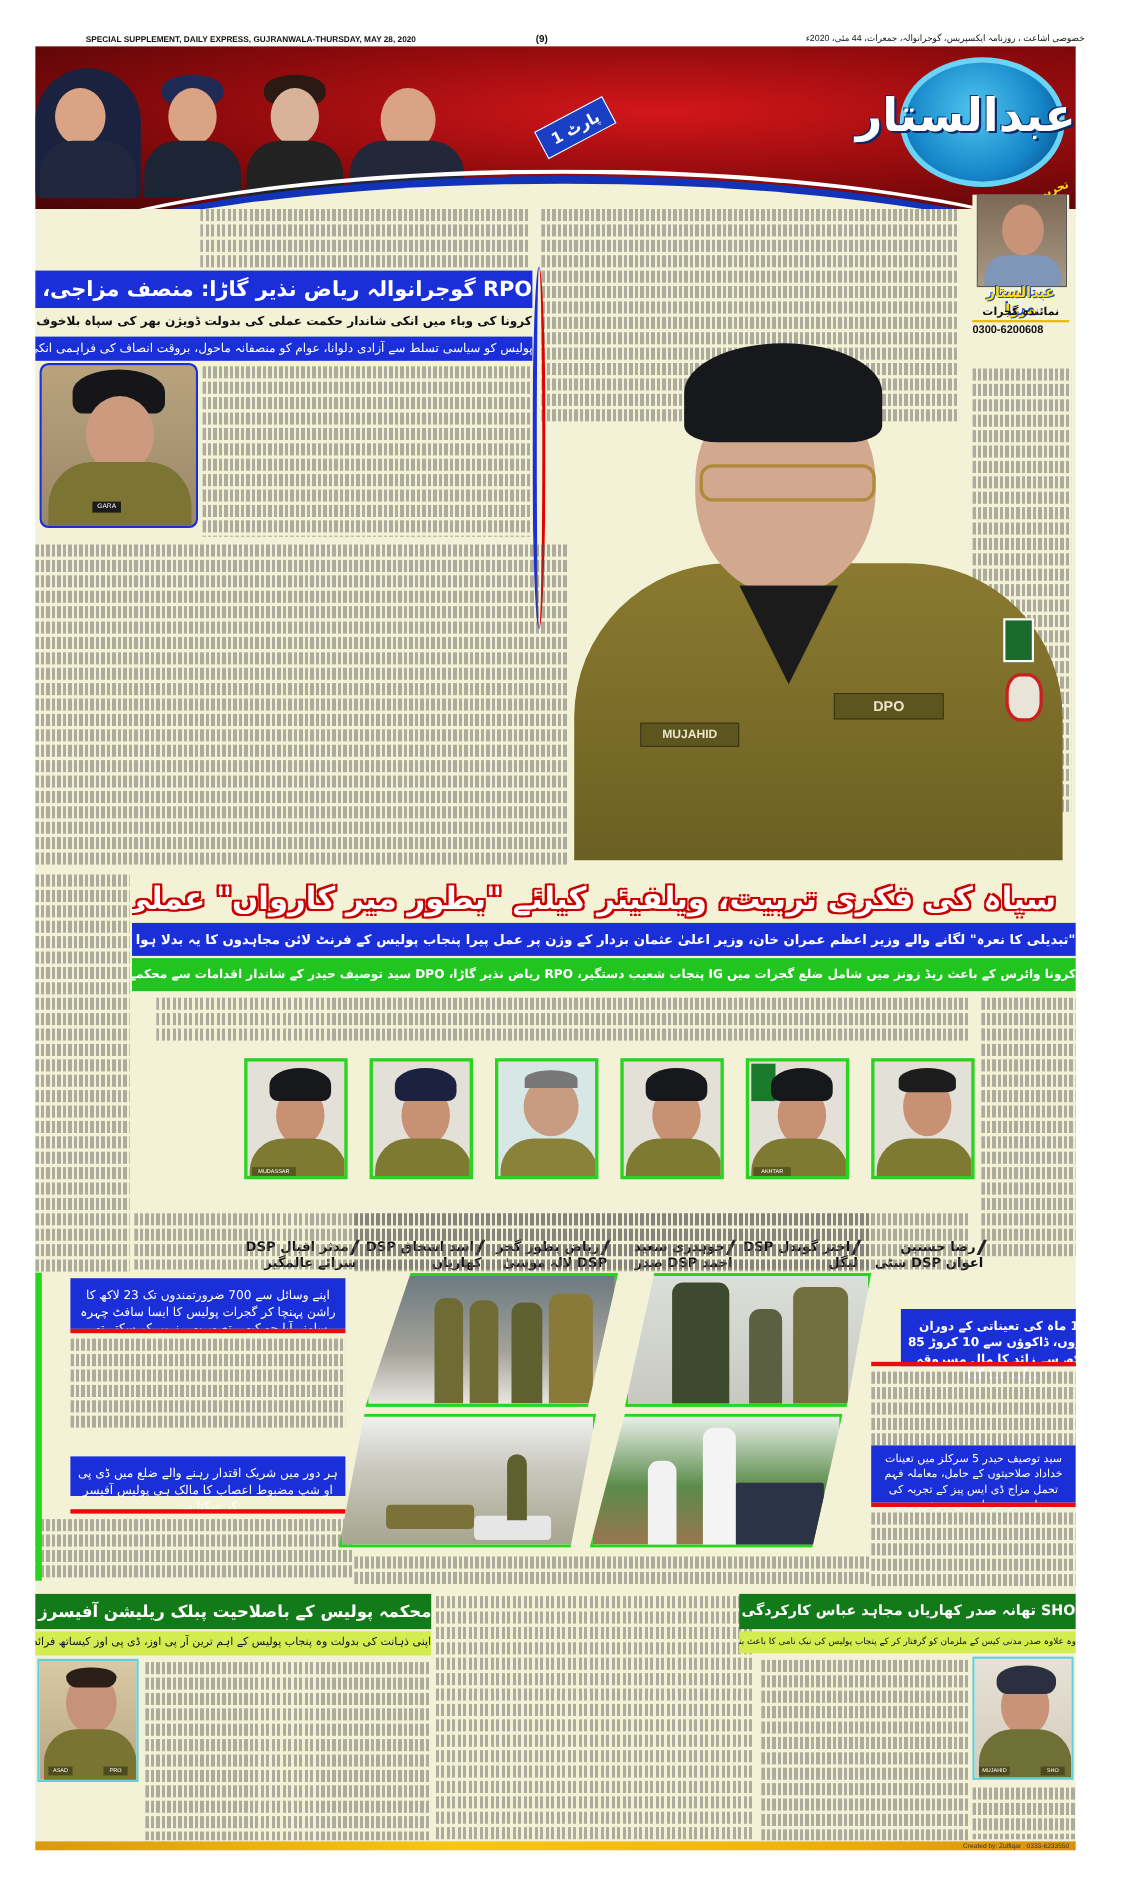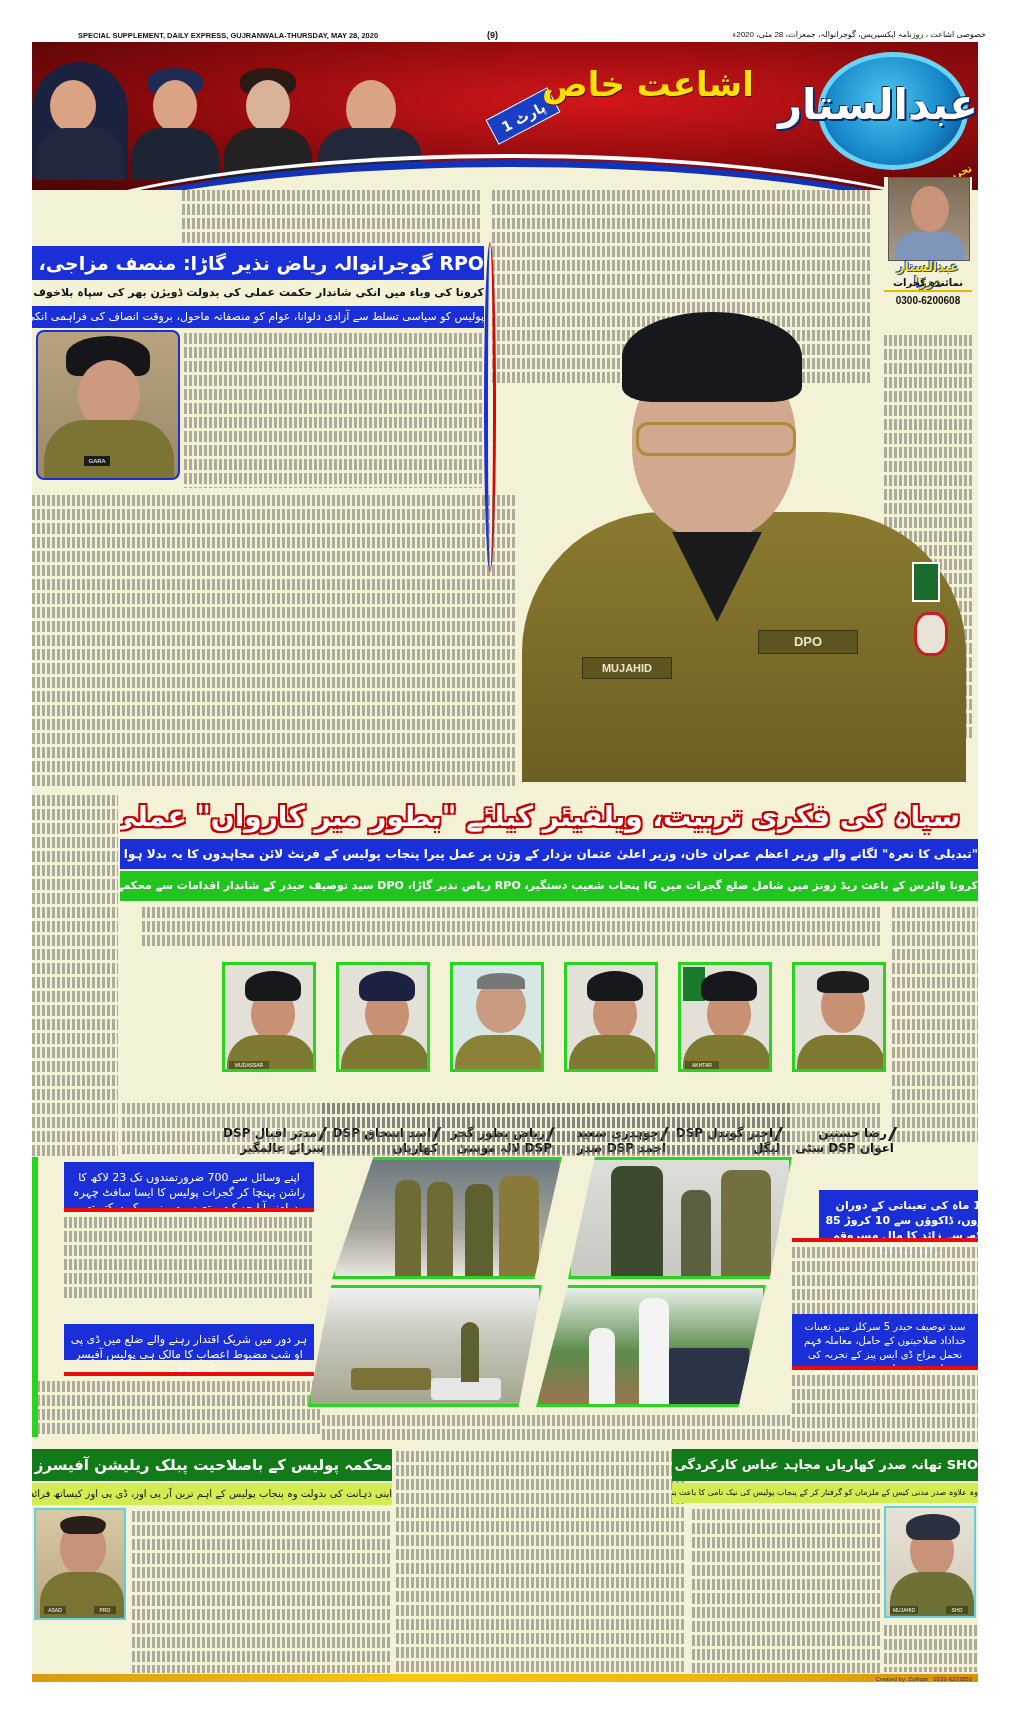--- a/index.html
+++ b/index.html
@@ -23,21 +23,21 @@
   .logo { position: absolute; left: 770px; top: 6px; width: 176px; height: 132px; }
   .logo .globe { position: absolute; left: 16px; top: 4px; width: 150px; height: 118px; border-radius: 50%; background: radial-gradient(circle at 45% 40%, #4fc6ef 0%, #1585c8 60%, #0b3f7a 100%); border: 5px solid #69d4f5; }
   .logo .txt { position: absolute; left: 6px; top: 32px; width: 170px; text-align: center; color: #fff; font-size: 42px; font-weight: bold; direction: rtl; text-shadow: 2px 2px 0 #0b2a66, -1px -1px 0 #0b2a66; }
   .logo .compile { position: absolute; right: 4px; bottom: -6px; color: #ffe200; font-size: 10px; direction: rtl; transform: rotate(-22deg); font-weight: bold; }
   .reporter { position: absolute; left: 852px; top: 135px; width: 88px; height: 150px; background: #f4f2d6; }
   .reporter .photo { position: absolute; left: 4px; top: 0; width: 82px; height: 84px; background: linear-gradient(180deg,#7d6a56 0%, #a99a85 100%); border: 1px solid #555; overflow: hidden; }
   .reporter .photo .h { position: absolute; left: 22px; top: 8px; width: 38px; height: 46px; border-radius: 50%; background: #c99379; }
   .reporter .photo .s { position: absolute; left: 6px; top: 54px; width: 70px; height: 40px; border-radius: 20px 20px 0 0; background: #7f96b8; }
   .reporter .name { position: absolute; left: 0; top: 82px; width: 88px; text-align: center; color: #ffe200; font-weight: bold; font-size: 13px; direction: rtl; text-shadow: 1px 1px 0 #1a3fc4,-1px -1px 0 #1a3fc4; }
   .reporter .role { position: absolute; left: 0; top: 100px; width: 88px; text-align: center; font-size: 10px; direction: rtl; font-weight: bold; color: #111; border-bottom: 2px solid #e6b800; padding-bottom: 2px; }
-  .reporter .phone { position: absolute; left: 0; top: 118px; width: 88px; text-align: center; font-size: 10px; font-weight: bold; color: #111; font-family: "Liberation Sans", sans-serif; }
+  .reporter .phone { position: absolute; left: 0; top: 118px; width: 88px; text-align: left; font-size: 10px; font-weight: bold; color: #111; font-family: "Liberation Sans", sans-serif; }
   .col-text { position: absolute; font-size: 7px; line-height: 10.5px; color: #333; direction: rtl; text-align: justify; overflow: hidden; }
   .col-text .ln { display: block; height: 10.5px; background: repeating-linear-gradient(90deg, #555 0 3px, transparent 3px 5px); opacity: 0.45; margin: 3px 0 3.5px; }
   .hl-blue { position: absolute; background: #1a2fd8; color: #fff; direction: rtl; text-align: center; font-weight: bold; }
   .hl-white { position: absolute; background: #f4f2d6; color: #111; direction: rtl; text-align: center; }
   .hl-green { position: absolute; background: #22c51f; color: #fff; direction: rtl; text-align: center; font-weight: bold; }
   .hl-dkgreen { position: absolute; background: #137a1a; color: #fff; direction: rtl; text-align: center; font-weight: bold; }
   .hl-lime { position: absolute; background: #d3ec50; color: #111; direction: rtl; text-align: center; }
   .rpo-photo { position: absolute; left: 4px; top: 288px; width: 144px; height: 150px; border: 2px solid #1a2fd8; border-radius: 8px; background: linear-gradient(180deg,#b9a37e 0%, #9b8868 100%); overflow: hidden; }
   .dpo { position: absolute; left: 490px; top: 270px; width: 444px; height: 470px; }
   .dpo .cap { position: absolute; left: 100px; top: 0; width: 180px; height: 90px; background: #17181c; border-radius: 60% 60% 20% 20%; }
@@ -59,21 +59,21 @@
   .credit { position: absolute; right: 6px; top: 0; font-size: 6px; color: #333; line-height: 10px; font-family: "Liberation Sans", sans-serif; }
   .pro-photo, .sho-photo { position: absolute; width: 92px; height: 112px; border: 2px solid #60cfe0; overflow: hidden; }
   .right-red { position: absolute; background: #e80c0c; }
 </style>
 </head>
 <body>
 
 <div class="topline">
   <span class="en">SPECIAL SUPPLEMENT, DAILY EXPRESS, GUJRANWALA-THURSDAY, MAY 28, 2020</span>
   <span class="pg">(9)</span>
-  <span class="ur">خصوصی اشاعت ، روزنامہ ایکسپریس، گوجرانوالہ، جمعرات، 28 مئی، 2020ء</span>
+  <span class="ur">خصوصی اشاعت ، روزنامہ ایکسپریس، گوجرانوالہ، جمعرات، 44 مئی، 2020ء</span>
 </div>
 
 <div class="sheet">
 
   <div class="banner">
     <div class="person" style="left:0;background:#1b2240;">
       <div class="face" style="left:18px;width:46px;"></div>
       <div class="body" style="background:#20273f;"></div>
     </div>
     <div class="person" style="left:95px;">
@@ -84,21 +84,20 @@
     <div class="person" style="left:188px;">
       <div class="hat" style="background:#2b1a14;"></div>
       <div class="face" style="background:#d8b39a;"></div>
       <div class="body" style="background:#222;"></div>
     </div>
     <div class="person" style="left:282px;width:112px;">
       <div class="face" style="left:32px;width:50px;height:58px;"></div>
       <div class="body" style="width:104px;background:#22273a;"></div>
     </div>
     <div class="part-badge">پارٹ 1</div>
-    <div class="title-small">اشاعت خاص</div>
     <div class="logo">
       <div class="globe"></div>
       <div class="txt">عبدالستار</div>
       <div class="compile">تحریر و ترتیب</div>
     </div>
     <div class="curve2"></div>
     <div class="curve"></div>
   </div>
 
   <div class="reporter">

